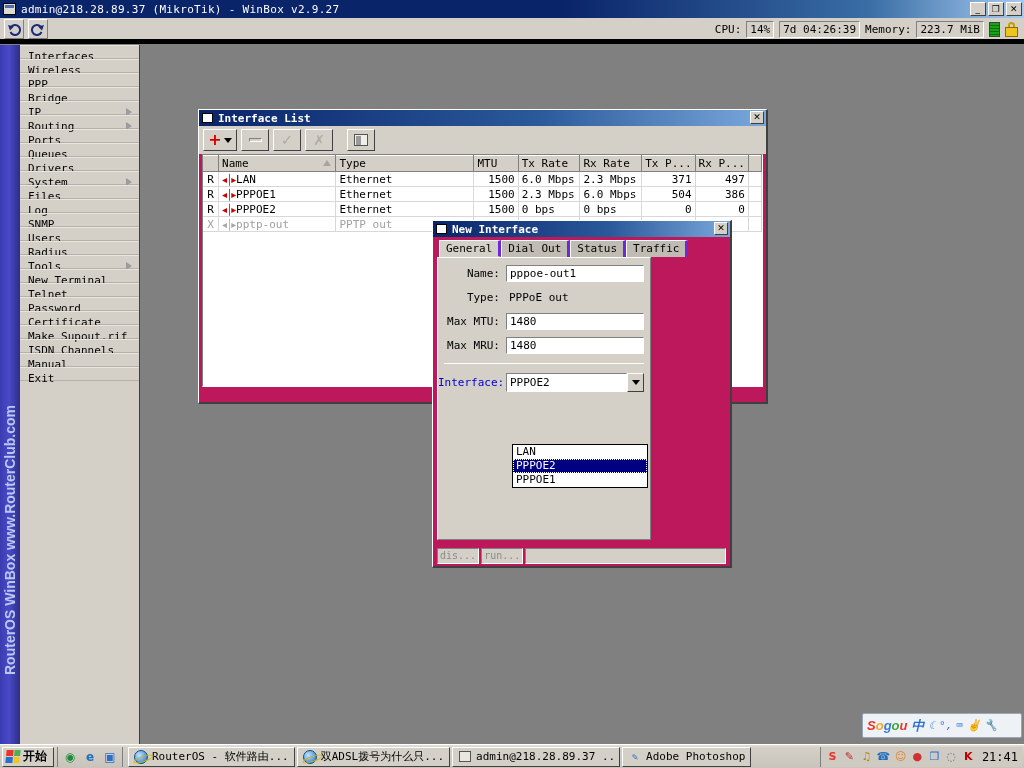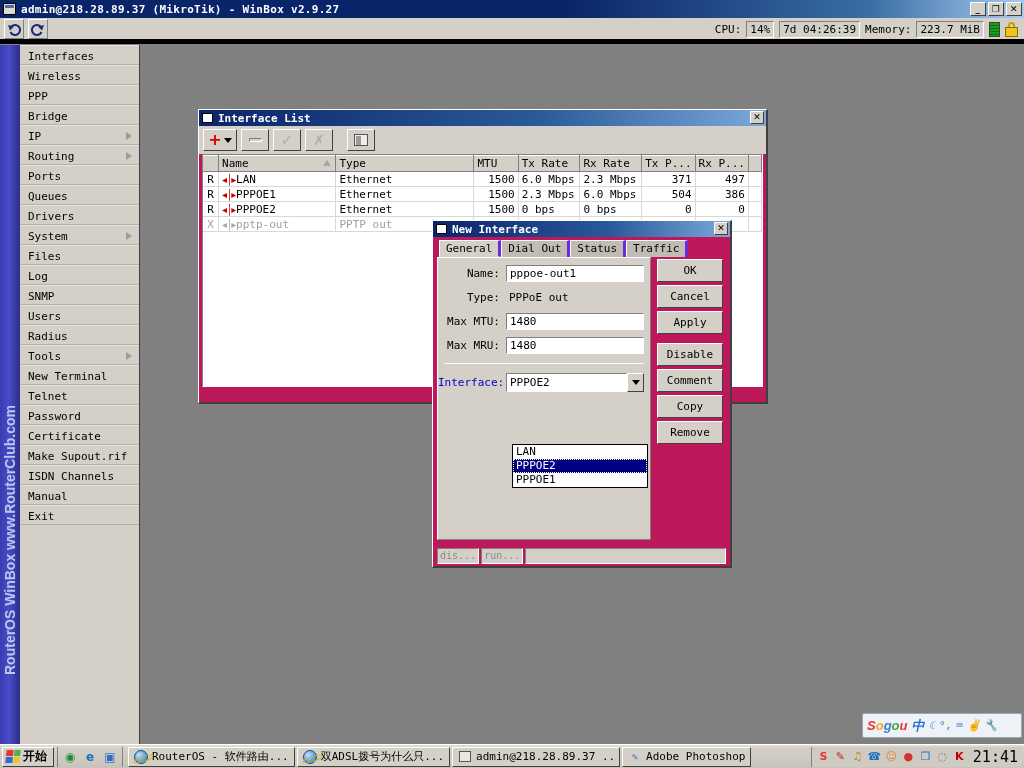--- a/index.html
+++ b/index.html
@@ -17,21 +17,21 @@
   #winbox-window {
     position: absolute; left: 0; top: 0; width: 1024px; height: 744px;
     background: #808080;
   }
   .titlebar {
     position: absolute; left: 0; top: 0; width: 1024px; height: 18px;
     background: linear-gradient(to right, #0a246a 0%, #0a246a 55%, #3a6ea5 85%, #a6caf0 100%);
     color: #ffffff;
     display: flex; align-items: center;
     padding-left: 3px;
-    font-weight: bold;
+    font-weight: normal;
     font-size: 11px;
     letter-spacing: 0.3px;
   }
   .title-icon {
     width: 13px; height: 12px; background: #dcdcd0;
     border: 1px solid #000; margin-right: 5px; flex: none;
     position: relative;
   }
   .title-icon::after {
     content:""; position:absolute; left:1px; top:1px; right:1px; height:3px;
@@ -112,21 +112,21 @@
     transform-origin: center center;
     color: #b9c8ee;
     font-family: "Liberation Sans", sans-serif;
     font-size: 14px; font-weight: bold;
     white-space: nowrap;
     text-align: left;
     padding-left: 18px;
   }
   .menu-list { position: absolute; left: 20px; top: 0; right: 0; }
   .menu-item {
-    height: 20px; line-height: 21px;
+    height: 14px; line-height: 21px;
     padding-left: 8px;
     border-bottom: 1px solid #b5b1a8;
     border-top: 1px solid #e8e5df;
     color: #000; font-size: 11px;
     position: relative;
     cursor: pointer;
     white-space: nowrap;
   }
   .arrow-right {
     position: absolute; right: 7px; top: 6px;
@@ -398,21 +398,21 @@
   .tray {
     margin-left: auto; height: 20px;
     display: flex; align-items: center; gap: 2px; padding: 0 4px;
     border-left: 1px solid #808080;
     background: #cfcbc3;
   }
   .tray .tr {
     width: 15px; height: 15px; display:flex;align-items:center;justify-content:center;
     font-size: 11px; font-family:"DejaVu Sans",sans-serif; line-height:1;
   }
-  .clock { font-size: 15px; padding-left: 4px; color:#000; }
+  .clock { font-size: 12px; padding-left: 4px; color:#000; }
 
   .ie-ico{ width:15px;height:14px;border-radius:50%;background:radial-gradient(circle at 35% 35%,#bfe3ff,#1d6fbf);
            border:1px solid #0d4f8f; position:relative; }
   .ie-ico::after{content:"";position:absolute;left:-2px;top:5px;width:19px;height:4px;
            border:1px solid #d8b000;border-radius:50%;transform:rotate(-18deg);}
 </style>
 </head>
 <body>
 
 <div id="root">
@@ -625,29 +625,20 @@
             </span>
           </div>
 
           <div class="dropdown" id="dlg-dropdown">
               <div class="opt">LAN</div>
               <div class="opt selected">PPPOE2</div>
               <div class="opt">PPPOE1</div>
             </div>
         </div>
 
-        <div class="btncol" id="dlg-buttons">
-            <div class="dbtn">OK</div>
-            <div class="dbtn">Cancel</div>
-            <div class="dbtn">Apply</div>
-            <div class="dbtn gap">Disable</div>
-            <div class="dbtn">Comment</div>
-            <div class="dbtn">Copy</div>
-            <div class="dbtn">Remove</div>
-          </div>
 
         <div class="dlg-status">
           <span class="stat-cell">dis...</span>
           <span class="stat-cell">run...</span>
           <span class="stat-cell grow"></span>
         </div>
       </div>
     </div>
 
     <div id="sogou">

